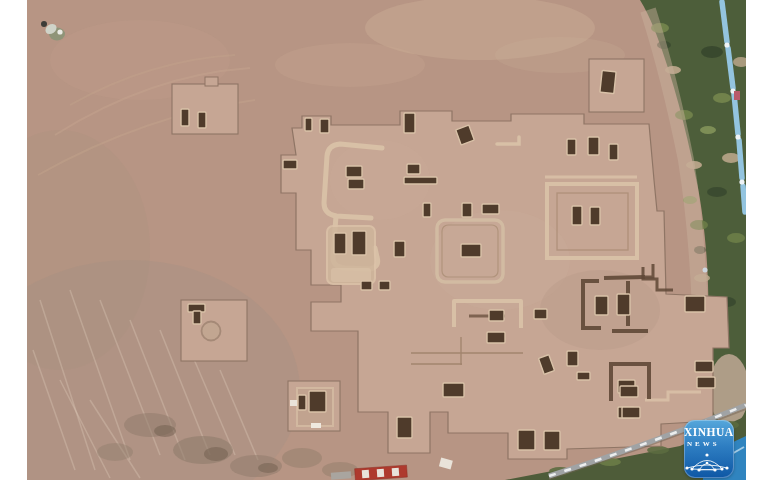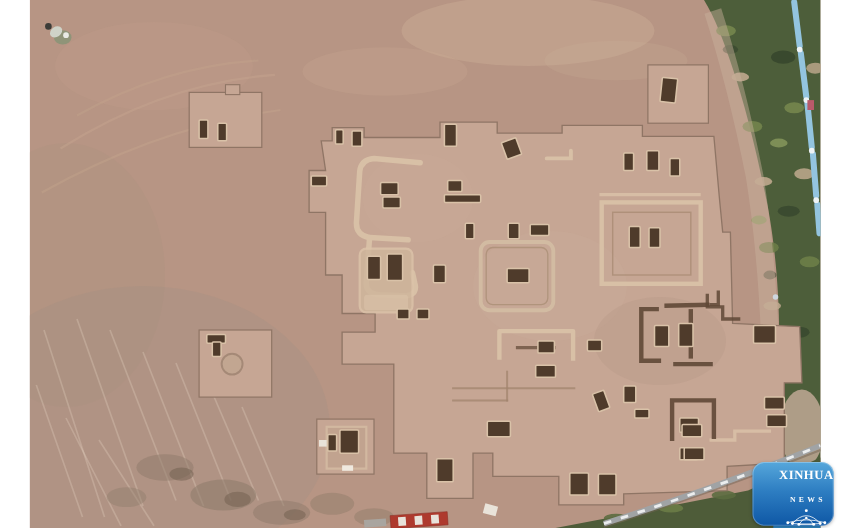--- a/index.html
+++ b/index.html
@@ -2,26 +2,26 @@
 <html><head>
 <meta charset="utf-8">
 <style>
   html,body{margin:0;padding:0;background:#ffffff;}
   .stage{position:relative;width:770px;height:480px;background:#ffffff;overflow:hidden;
          font-family:"Liberation Sans",sans-serif;}
   .photo-svg{position:absolute;left:0;top:0;width:770px;height:480px;display:block;}
   .xinhua-logo{position:absolute;left:684px;top:420px;width:50px;height:58px;border-radius:11px;
       background:linear-gradient(180deg,#56a7db 0%,#2e7ec2 45%,#0e57a5 100%);
       box-shadow:inset 0 0 0 1px rgba(255,255,255,.28), 0 1px 3px rgba(0,0,0,.25);
-      display:flex;flex-direction:column;align-items:center;justify-content:flex-start;
-      color:#ffffff;user-select:none;padding-left:24px;}
+      display:flex;flex-direction:column;justify-content:flex-start;
+      color:#ffffff;user-select:none;}
   .xh-title{font-family:"Liberation Serif",serif;font-weight:bold;font-size:11.5px;
       letter-spacing:.5px;margin-top:7px;line-height:1;}
   .xh-news{font-family:"Liberation Serif",serif;font-weight:bold;font-size:7px;
-      letter-spacing:3px;margin-top:12px;line-height:1;text-indent:3px;}
+      letter-spacing:3px;margin-top:2px;line-height:1;text-indent:3px;}
   .xh-globe{margin-top:2px;}
 </style>
 </head>
 <body>
 
 <div class="stage">
 
   <svg class="photo-svg" viewBox="0 0 770 480" xmlns="http://www.w3.org/2000/svg">
     <defs>
       <clipPath id="photoClip">

